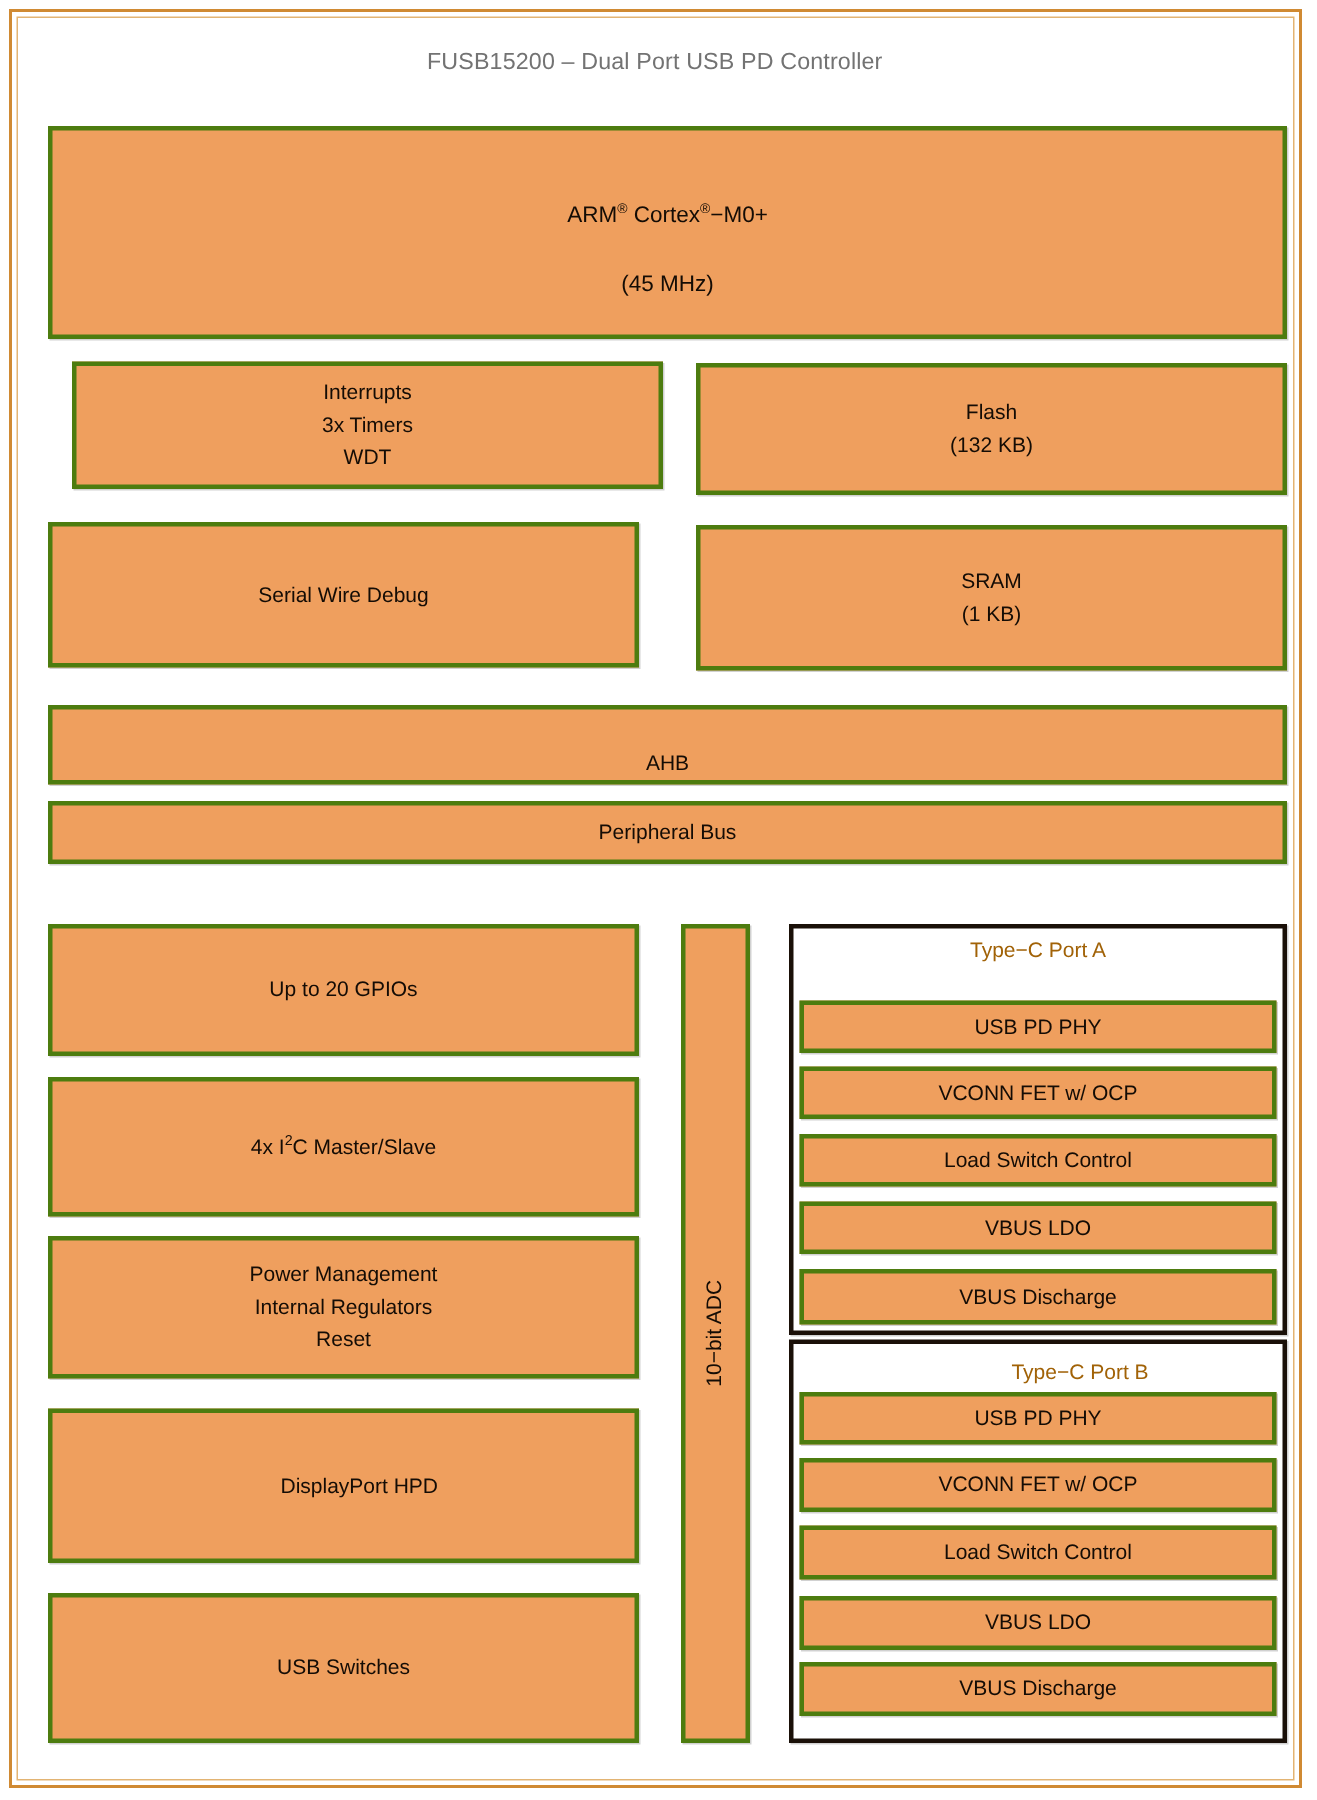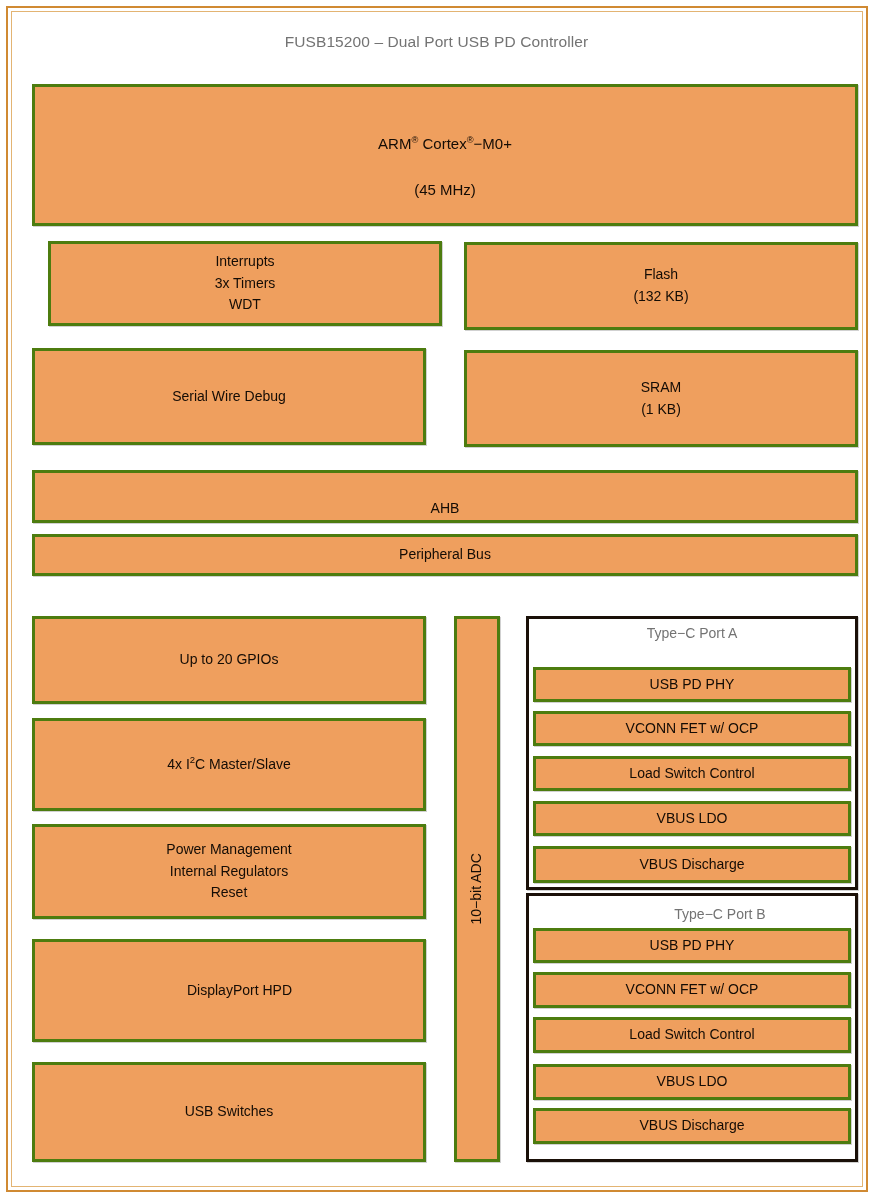--- a/index.html
+++ b/index.html
@@ -92,21 +92,21 @@
     background: #ffffff;
     border: 3px solid #1a1008;
     box-shadow: 1px 1px 0 rgba(0,0,0,0.18);
   }
   .port-title {
     position: absolute;
     left: 0;
     width: 100%;
     text-align: center;
     font-size: 14px;
-    color: #737373;
+    color: #a16207;
   }
 
   
   .vert-label {
     transform: rotate(-90deg);
     white-space: nowrap;
     font-size: 14px;
     color: #140c05;
   }
 </style>

